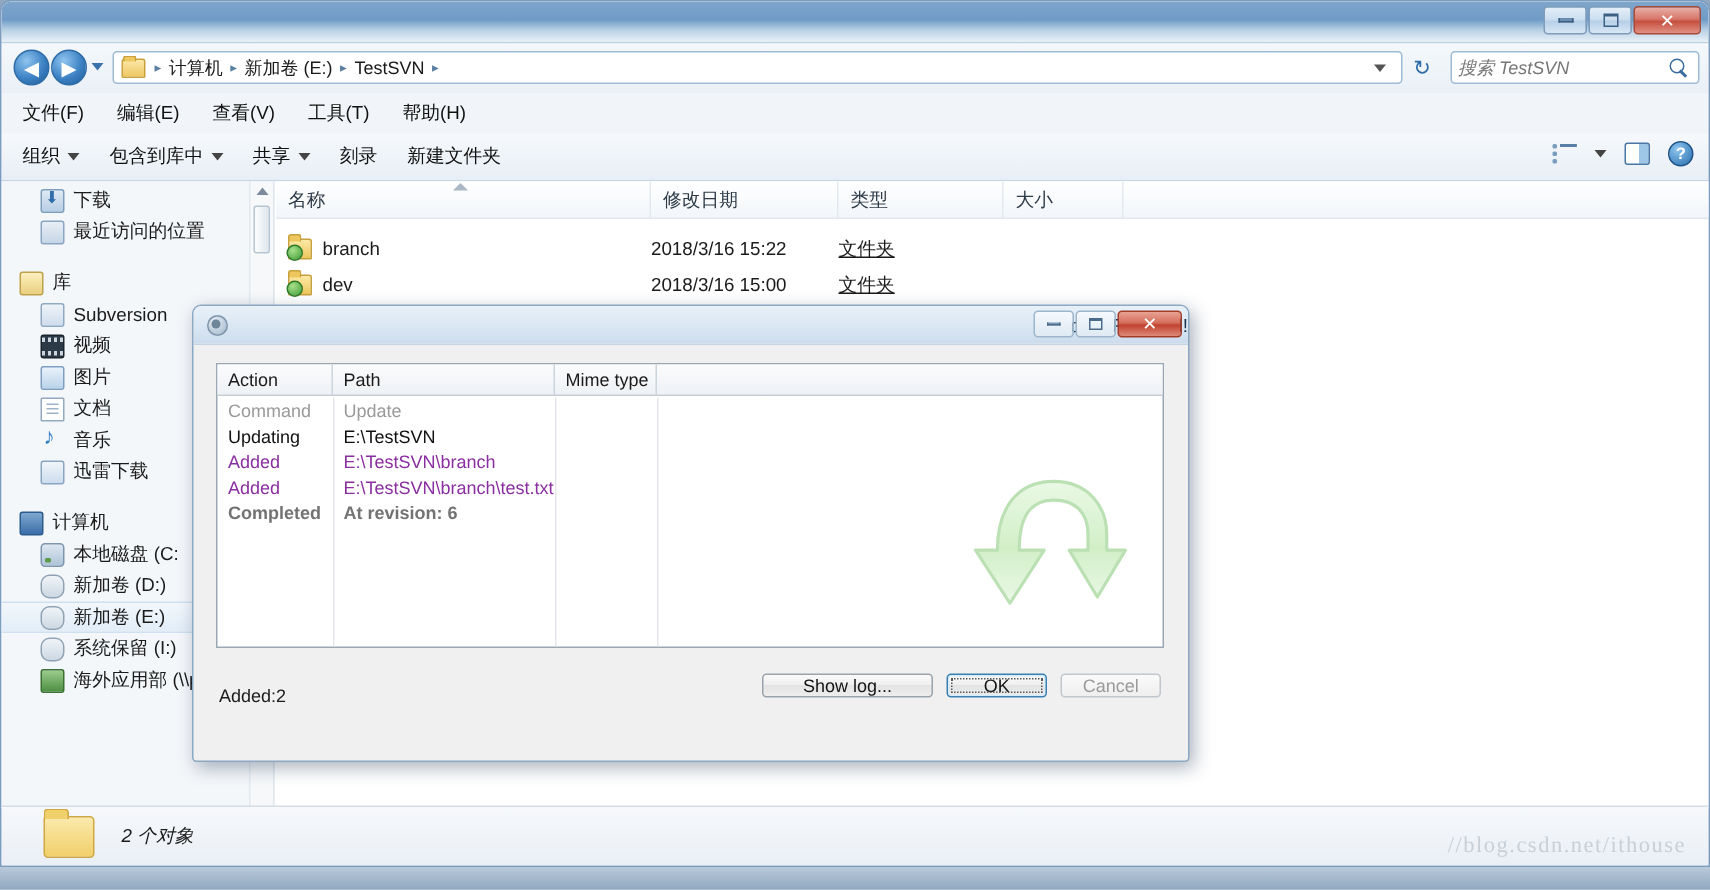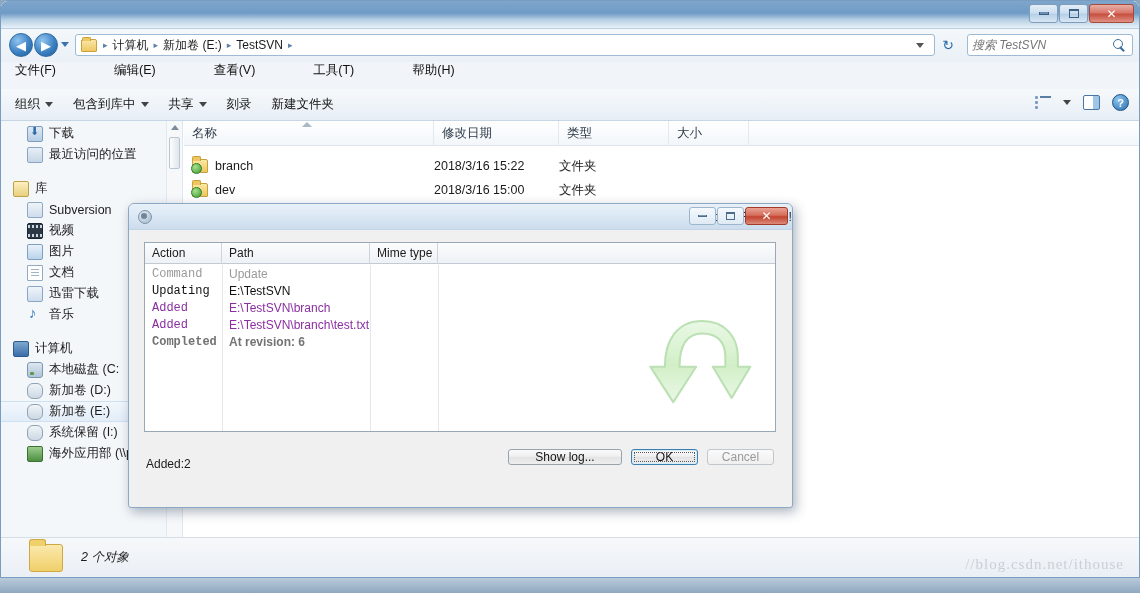--- a/index.html
+++ b/index.html
@@ -132,23 +132,23 @@
   .mag:after {
     content:""; position:absolute; left:7px; top:7px; width:6px; height:1.6px;
     background:#3a6d9e; transform: rotate(45deg); transform-origin: left center;
   }
 
   
   .menubar {
     position: absolute; left: 0; top: 61px;
     width: 100%; height: 27px;
     background: #f1f4f8;
-    display: flex; align-items: flex-start;
+    display: flex; align-items: center;
     padding-left: 14px;
-    font-size: 12.5px; color: #111; gap: 36px;
+    font-size: 12.5px; color: #111;
   }
   .menubar span { margin-right: 22px; cursor: default; }
 
   
   .toolbar {
     position: absolute; left: 0; top: 88px;
     width: 100%; height: 32px;
     background: linear-gradient(to bottom, #f6f9fc 0%, #e7eef5 100%);
     border-bottom: 1px solid #c7d6e4;
     display: flex; align-items: center;
@@ -278,21 +278,21 @@
     white-space: nowrap; overflow: hidden;
   }
   .col-sortmark {
     position: absolute; top: 1px; width: 0; height: 0;
     border-left: 5px solid transparent; border-right: 5px solid transparent;
     border-bottom: 5px solid #aab7c4;
   }
   .frow { height: 24px; display: flex; align-items: center; font-size: 12.5px; color: #1b1b1b; }
   .frow .c-name { width: 250px; display: flex; align-items: center; padding-left: 8px; }
   .frow .c-date { width: 125px; }
-  .frow .c-type { width: 110px; }
+  .frow .c-type { width: 110px; text-decoration: underline; }
   .frow .c-size { width: 80px; }
   .svn-folder {
     width: 16px; height: 14px; margin-right: 7px; position: relative; flex: 0 0 auto;
     background: linear-gradient(to bottom,#fce9a6,#edc75d);
     border: 1px solid #c8a03c; border-radius: 2px 2px 1px 1px;
   }
   .svn-folder:before {
     content:""; position:absolute; left:-1px; top:-4px; width:7px; height:4px;
     background:#edc75d; border:1px solid #c8a03c; border-bottom:none; border-radius:2px 2px 0 0;
   }
@@ -401,21 +401,21 @@
     position: relative;
     font-size: 12px; color: #1b1b1b;
   }
   .dlg-colhead .dch {
     position: absolute; top: 0; height: 21px; line-height: 21px;
     padding-left: 7px; border-right: 1px solid #ccd4dc;
     white-space: nowrap; overflow: hidden;
   }
   .dlg-rows { position: absolute; left:0; top: 22px; right:0; bottom:0; }
   .dlg-row { height: 17px; display: flex; align-items: center; font-size: 12px; }
-  .dlg-row .d-action { width: 77px; padding-left: 7px; white-space: nowrap; font-family: Liberation Mono, monospace; }
+  .dlg-row .d-action { width: 77px; padding-left: 7px; white-space: nowrap; }
   .dlg-row .d-path   { width: 148px; padding-left: 7px; white-space: nowrap; }
   .dlg-row .d-mime   { width: 60px; padding-left: 7px; }
   .dlg-vsep {
     position: absolute; top: 22px; bottom: 0; width: 1px; background: #e4e8ec;
   }
   .dlg-arrow {
     position: absolute; left: 497px; top: 55px;
     width: 125px; height: 125px;
     opacity: .9;
   }
@@ -570,26 +570,26 @@
       </div>
       <div class="side-row child">
         <span class="sicon ic-picture"></span>
         <span>图片</span>
       </div>
       <div class="side-row child">
         <span class="sicon ic-doc"></span>
         <span>文档</span>
       </div>
       <div class="side-row child">
+        <span class="sicon ic-music"></span>
+        <span>音乐</span>
+      </div>
+      <div class="side-row child">
         <span class="sicon ic-thunder"></span>
         <span>迅雷下载</span>
-      </div>
-      <div class="side-row child">
-        <span class="sicon ic-music"></span>
-        <span>音乐</span>
       </div>
 
       <div class="side-spacer"></div>
 
       <div class="side-row group">
         <span class="sicon ic-computer"></span>
         <span>计算机</span>
       </div>
       <div class="side-row child">
         <span class="sicon ic-hdd"></span>

